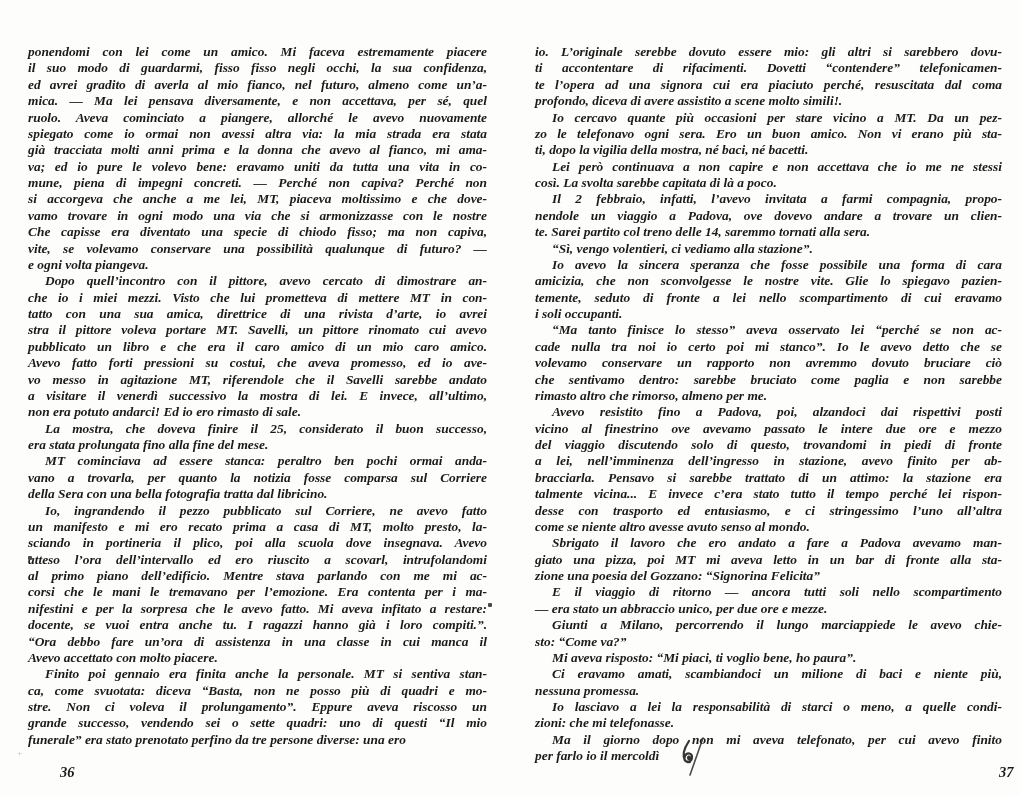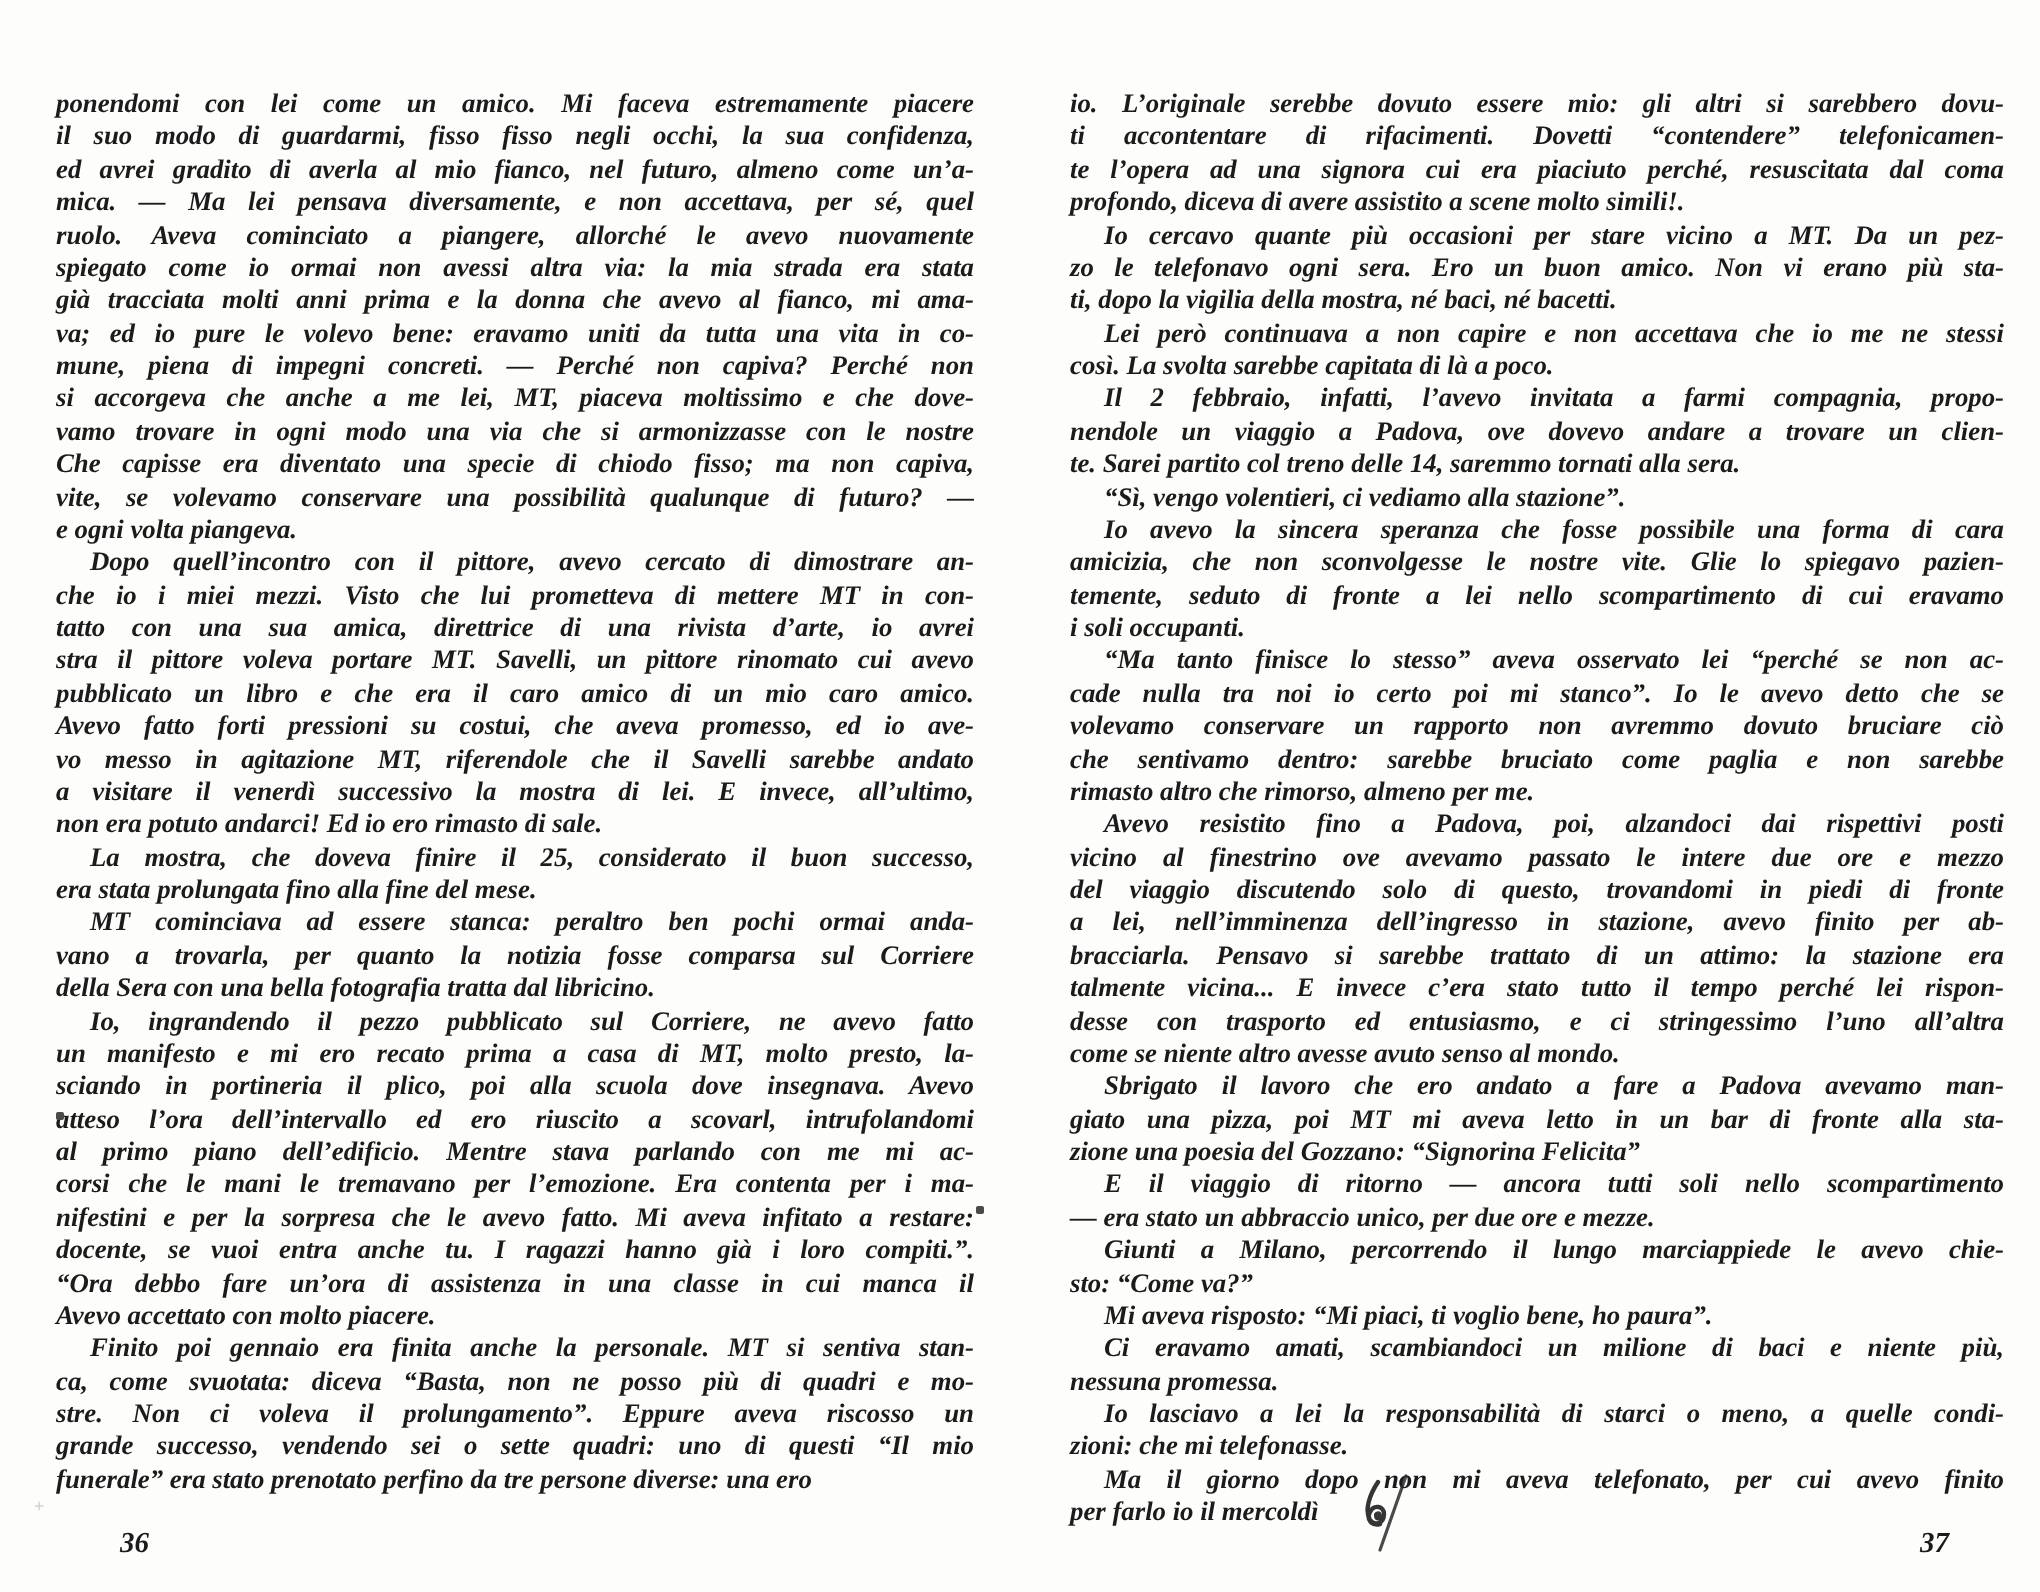--- a/index.html
+++ b/index.html
@@ -22,21 +22,21 @@
     white-space:normal;overflow:visible;
   }
   .line.plast{text-align-last:left;}
   .line.indent{text-indent:17px;}
   .page-number{
     position:absolute;top:764px;
     font-style:italic;font-weight:bold;
     font-size:14.5px;color:#1b1b1b;
   }
   .pn-left{left:60px;}
-  .pn-right{left:960px;}
+  .pn-right{left:999px;}
   .speck{position:absolute;background:#4a4a4a;}
   .speck-a{left:28px;top:556px;width:4px;height:4px;border-radius:1px;}
   .speck-b{left:488px;top:603px;width:4px;height:4px;border-radius:1px;}
   .speck-c{left:17px;top:750px;width:6px;height:6px;background:none;color:#c2c2c2;
            font-size:9px;line-height:6px;font-weight:normal;}
   .pen-mark{position:absolute;left:676px;top:733px;width:36px;height:48px;}
 </style>
 </head>
 <body>
 

